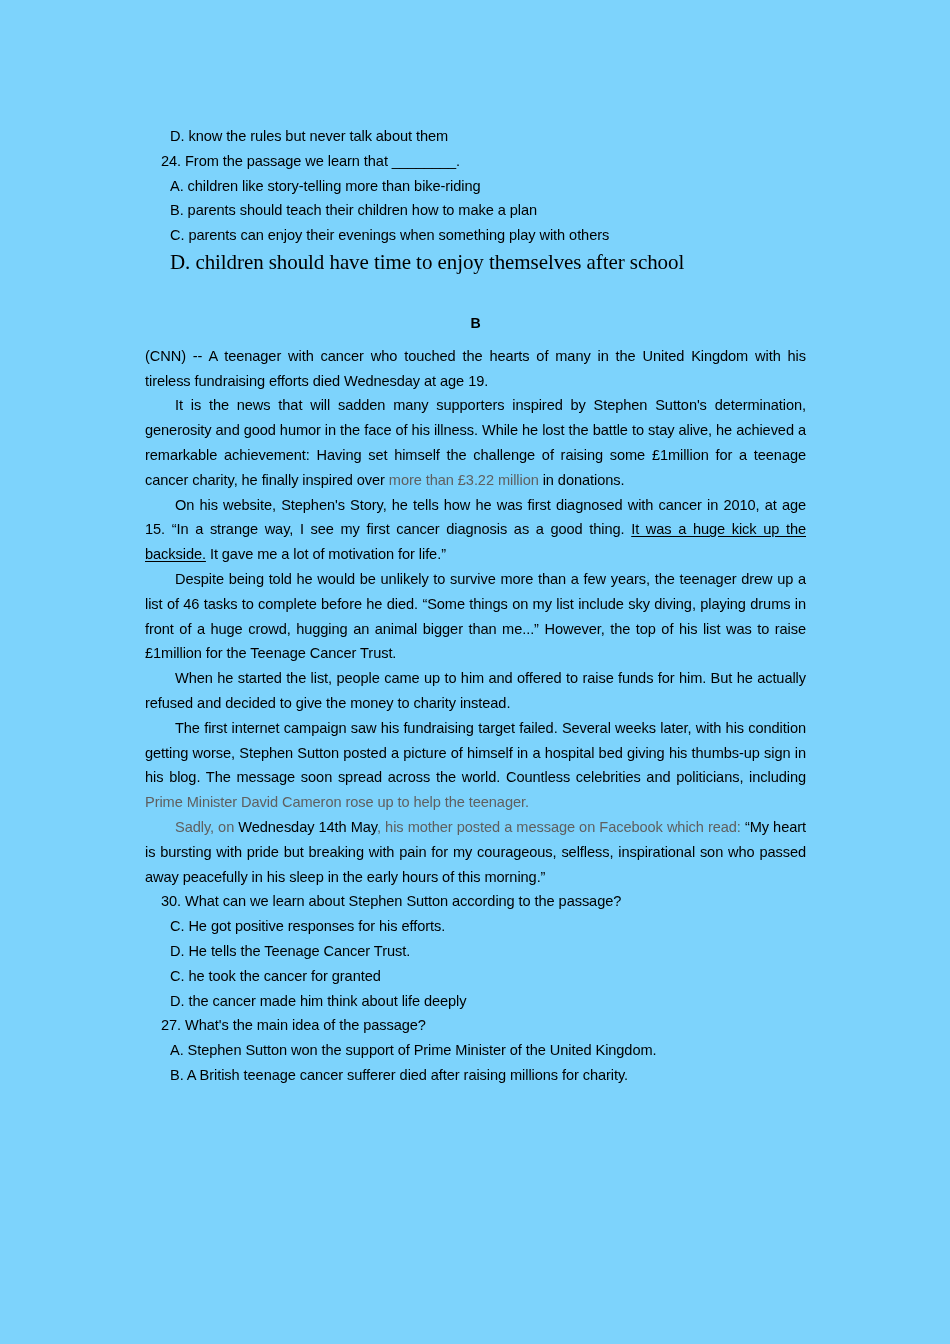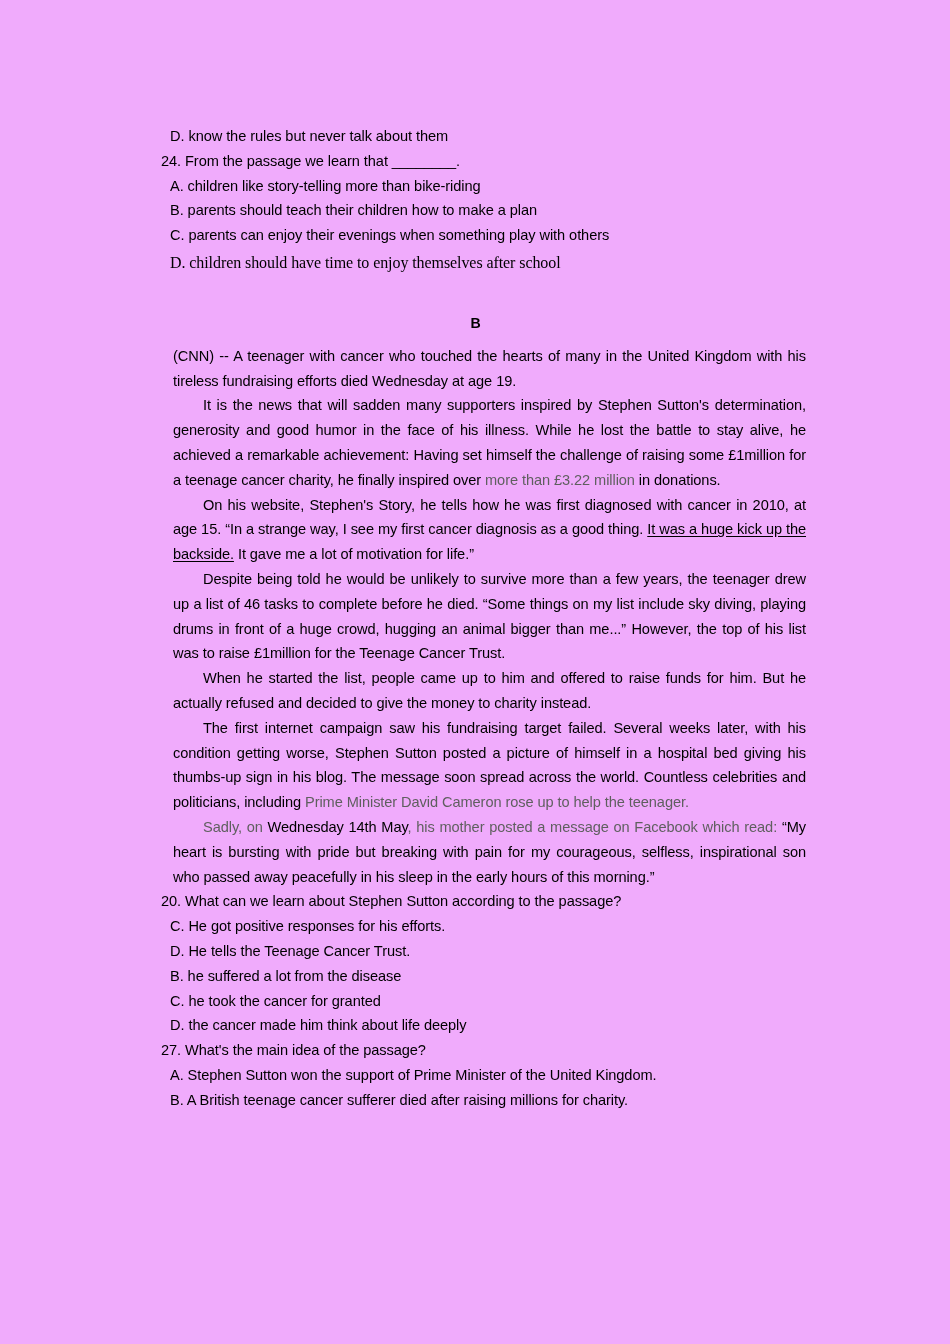--- a/index.html
+++ b/index.html
@@ -11,21 +11,21 @@
     width: 950px;
     height: 1344px;
     font-family: "Liberation Sans", sans-serif;
     color: #000000;
     -webkit-font-smoothing: antialiased;
   }
   .page {
     position: relative;
     width: 950px;
     height: 1344px;
-    background: #f0abfc;
+    background: #7dd3fc;
     box-sizing: border-box;
   }
   .content {
     position: absolute;
     left: 145px;
     top: 124px;
     width: 661px;
   }
 
   
@@ -45,37 +45,36 @@
   }
 
   
   .opt-line {
     margin-left: 25px;
   }
 
   
   .opt-serif {
     font-family: "Liberation Serif", serif;
-    font-size: 16px;
+    font-size: 21px;
     line-height: 29px;
   }
 
   
   .section-label {
     text-align: center;
     font-weight: bold;
     font-size: 14.2px;
   }
 
   
   .para {
     text-align: justify;
     text-justify: inter-word;
     text-indent: 0;
-    margin-left: 28px;
   }
   .para.indent {
     text-indent: 30px;
   }
 
   
   .gap-sm { height: 8px; }
   .gap-lg { height: 34px; }
 
   
@@ -108,25 +107,24 @@
     <p class="para indent"><span>On his website, Stephen's Story, he tells how he was first diagnosed with cancer in 2010, at age 15. “In a strange way, I see my first cancer diagnosis as a good thing. </span><span class="ul">It was a huge kick up the backside.</span><span> It gave me a lot of motivation for life.”</span></p>
 
     <p class="para indent"><span>Despite being told he would be unlikely to survive more than a few years, the teenager drew up a list of 46 tasks to complete before he died. “Some things on my list include sky diving, playing drums in front of a huge crowd, hugging an animal bigger than me...” However, the top of his list was to raise £1million for the Teenage Cancer Trust.</span></p>
 
     <p class="para indent"><span>When he started the list, people came up to him and offered to raise funds for him. But he actually refused and decided to give the money to charity instead.</span></p>
 
     <p class="para indent"><span>The first internet campaign saw his fundraising target failed. Several weeks later, with his condition getting worse, Stephen Sutton posted a picture of himself in a hospital bed giving his thumbs-up sign in his blog. The message soon spread across the world. Countless celebrities and politicians, including </span><span class="gray">Prime Minister David Cameron rose up to help the teenager.</span></p>
 
     <p class="para indent"><span class="gray">Sadly, on </span><span>Wednesday 14th May</span><span class="gray">, his mother posted a message on Facebook which read: </span><span>“My heart is bursting with pride but breaking with pain for my courageous, selfless, inspirational son who passed away peacefully in his sleep in the early hours of this morning.”</span></p>
 
-    <p class="q-line">20. What can we learn about Stephen Sutton according to the passage?</p>
+    <p class="q-line">30. What can we learn about Stephen Sutton according to the passage?</p>
     <p class="opt-line">C. He got positive responses for his efforts.</p>
     <p class="opt-line">D. He tells the Teenage Cancer Trust.</p>
 
-    <p class="opt-line">B. he suffered a lot from the disease</p>
     <p class="opt-line">C. he took the cancer for granted</p>
     <p class="opt-line">D. the cancer made him think about life deeply</p>
 
     <p class="q-line">27. What's the main idea of the passage?</p>
     <p class="opt-line">A. Stephen Sutton won the support of Prime Minister of the United Kingdom.</p>
     <p class="opt-line">B. A British teenage cancer sufferer died after raising millions for charity.</p>
 
   </div>
 </div>
 

